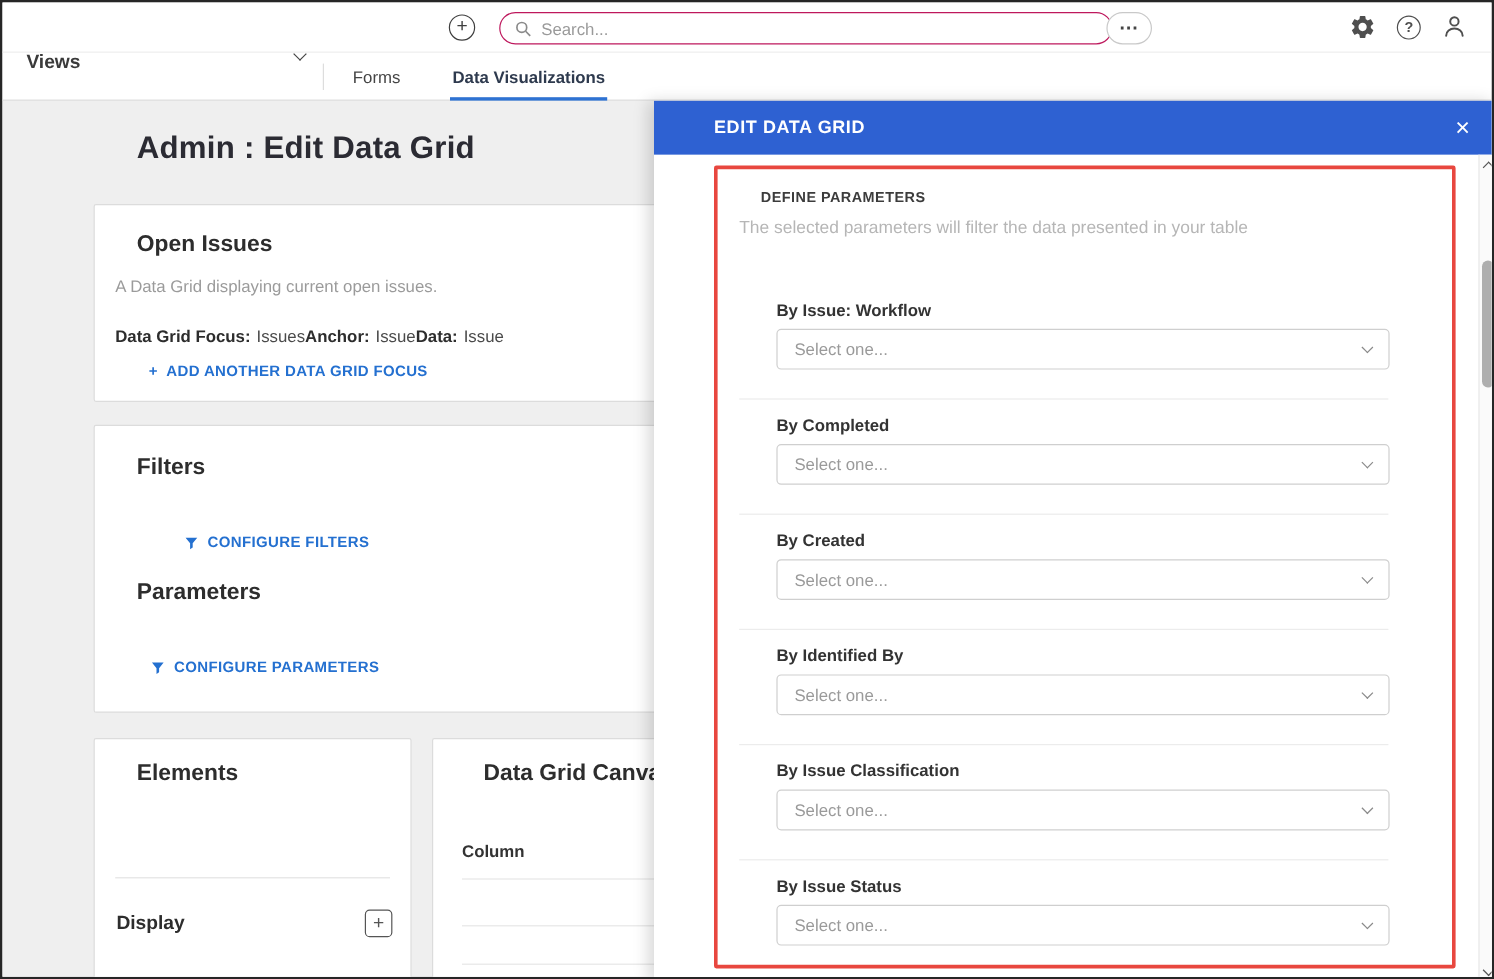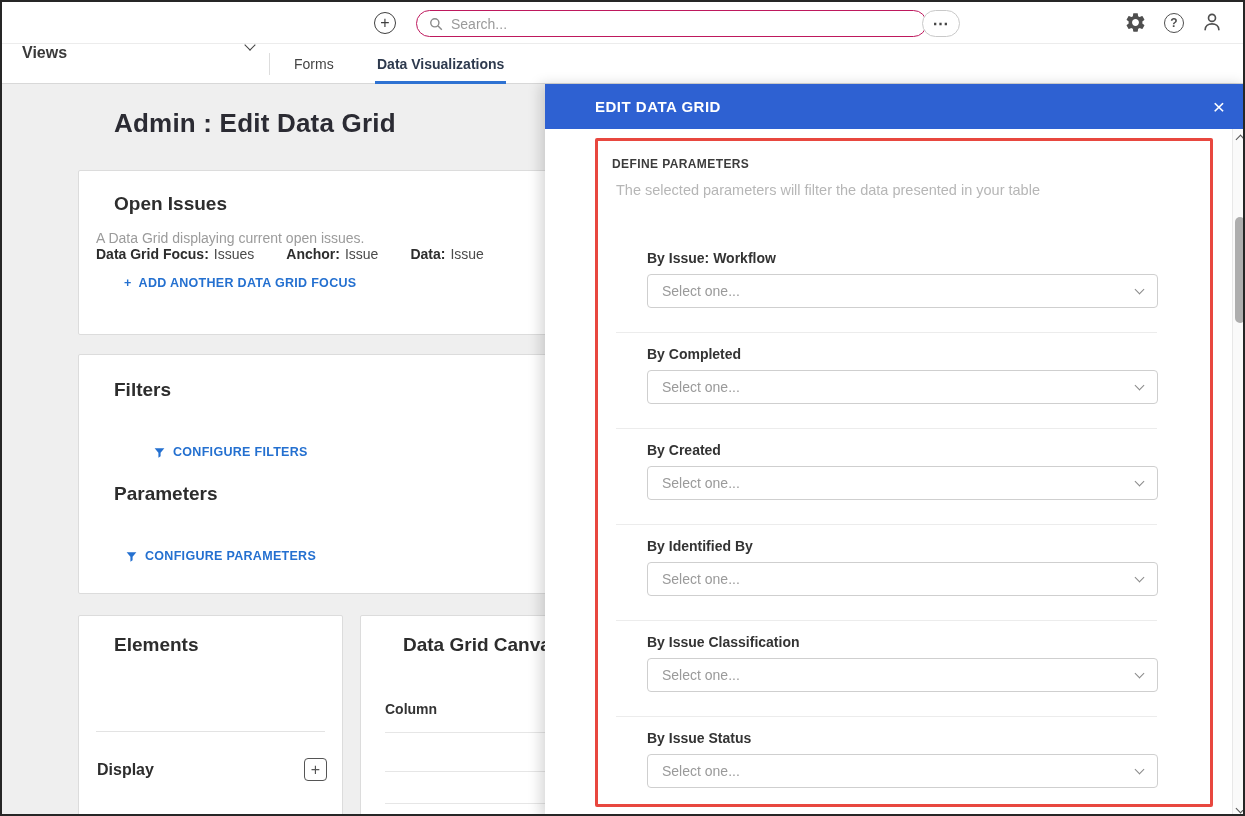--- a/index.html
+++ b/index.html
@@ -45,21 +45,21 @@
   .tab-dv{left:375px;color:#2e3a4e;font-weight:600;}
   .tab-dv::after{content:"";position:absolute;left:-2px;right:-2px;bottom:0;height:3px;background:var(--tab-underline-blue);}
 
   
   .content{position:absolute;top:82px;left:0;right:0;bottom:0;background:var(--content-bg);}
   .page-title{position:absolute;left:76px;top:24px;font-size:26px;font-weight:800;color:#2b2b33;letter-spacing:.2px;margin-left:36px;}
   .card{position:absolute;background:#fff;border:1px solid var(--border-gray);border-radius:2px;}
   .card-title{font-size:19px;font-weight:700;color:var(--text-dark);margin-left:18px;}
   .card-open{left:76px;top:86px;width:545px;height:165px;padding:22px 17px;}
   .card-open .desc{margin-top:15px;font-size:14px;color:var(--text-gray);}
-  .meta-row{display:flex;gap:32px;font-size:14px;}
+  .meta-row{margin-top:26px;display:flex;font-size:14px;}
   .meta-label{font-weight:700;color:var(--text-dark);}
   .meta-value{color:#4a4a4a;margin-left:5px;}
   .blue-link{display:inline-flex;align-items:center;gap:7px;font-size:12.5px;font-weight:700;letter-spacing:.3px;
     color:var(--link-blue);cursor:pointer;background:none;border:none;padding:0;}
   .add-focus-link{margin-top:14px;margin-left:28px;}
   .card-filters{left:76px;top:270px;width:545px;height:240px;}
   .card-filters .card-title{position:absolute;left:17px;}
   .ft-filters{top:24px;}
   .ft-params{top:128px;}
   .link-filters{position:absolute;left:74px;top:90px;}
@@ -76,21 +76,21 @@
 
   
   .modal{position:absolute;left:543px;top:82px;width:702px;height:734px;background:#fff;z-index:10;
     box-shadow:-5px 0 12px rgba(0,0,0,.15);}
   .modal-header{position:absolute;top:0;left:0;right:0;height:45px;background:var(--header-blue);
     display:flex;align-items:center;}
   .modal-title{margin-left:50px;color:#fff;font-size:15px;font-weight:700;letter-spacing:.5px;}
   .modal-close{position:absolute;right:16px;top:0;height:45px;background:none;border:none;color:#fff;
     font-size:21px;cursor:pointer;padding:0 6px;}
   .modal-body{position:absolute;top:45px;left:0;right:0;bottom:0;background:#fff;}
-  .section-title{position:absolute;left:67px;top:28px;font-size:12px;font-weight:700;color:#3c3c3c;letter-spacing:.4px;}
+  .section-title{position:absolute;left:89px;top:28px;font-size:12px;font-weight:700;color:#3c3c3c;letter-spacing:.4px;}
   .section-desc{position:absolute;left:71px;top:53px;font-size:14.5px;color:#b6b6b6;}
   .param-group{position:absolute;left:102px;width:511px;}
   .param-label{font-size:14px;font-weight:700;color:#333;}
   .select{margin-top:8px;height:34px;border:1px solid #cfcfcf;border-radius:4px;background:#fff;
     display:flex;align-items:center;justify-content:space-between;padding:0 14px;cursor:pointer;}
   .select-value{font-size:14px;color:#9a9a9a;}
   .chevron-down{display:inline-block;width:7px;height:7px;border-right:1.5px solid #8a8a8a;
     border-bottom:1.5px solid #8a8a8a;transform:rotate(45deg);margin-top:-4px;}
   .group-divider{position:absolute;left:71px;width:541px;height:1px;background:#ececec;}
   .red-box{position:absolute;left:50px;top:9px;width:618px;height:669px;border:3px solid var(--annotation-red);

